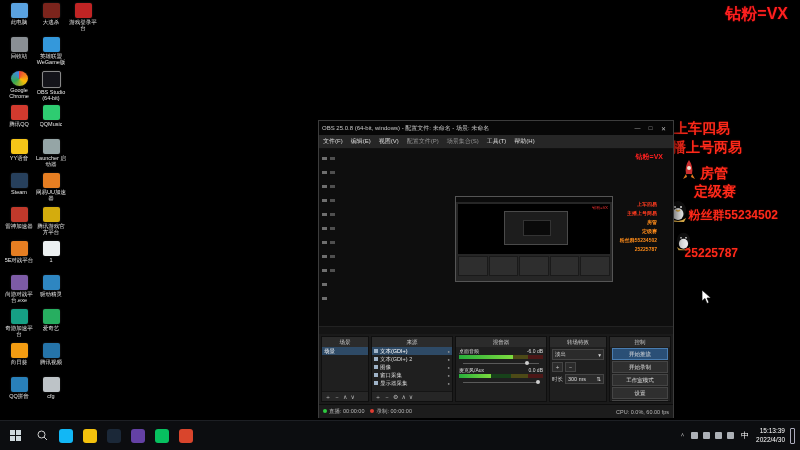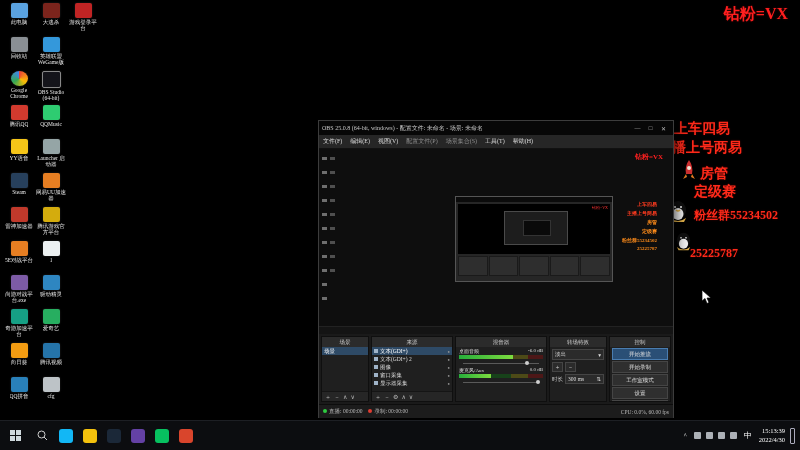--- a/index.html
+++ b/index.html
@@ -1,17 +1,17 @@
 <!DOCTYPE html>
 <html><head>
 <meta charset="utf-8">
 <style>
   html,body{margin:0;padding:0;background:#000;}
   #stage{position:relative;width:800px;height:450px;background:#000;overflow:hidden;
-         font-family:Liberation Serif, serif;}
+         font-family:Liberation Sans, sans-serif;}
 
   
   .dcol{position:absolute;top:3px;display:flex;flex-direction:column;gap:3px;}
   #col1{left:3px;} #col2{left:35px;} #col3{left:67px;}
   .dcell{width:32px;height:31px;display:flex;flex-direction:column;align-items:center;gap:1px;}
   .dicon{width:17px;height:15px;border-radius:2px;flex:none;box-shadow:0 0 2px rgba(255,255,255,.15);}
   .dlabel{font-size:5.5px;color:#e8e8e8;text-align:center;line-height:1.1;max-width:32px;max-height:12px;overflow:hidden;text-shadow:0 1px 1px #000;}
   #col1 .dcell:nth-child(1) .dicon{background:#5aa2e0}
   #col1 .dcell:nth-child(2) .dicon{background:#8a8f94}
   #col1 .dcell:nth-child(3) .dicon{background:conic-gradient(#ea4335,#fbbc05,#34a853,#4285f4);border-radius:50%}

